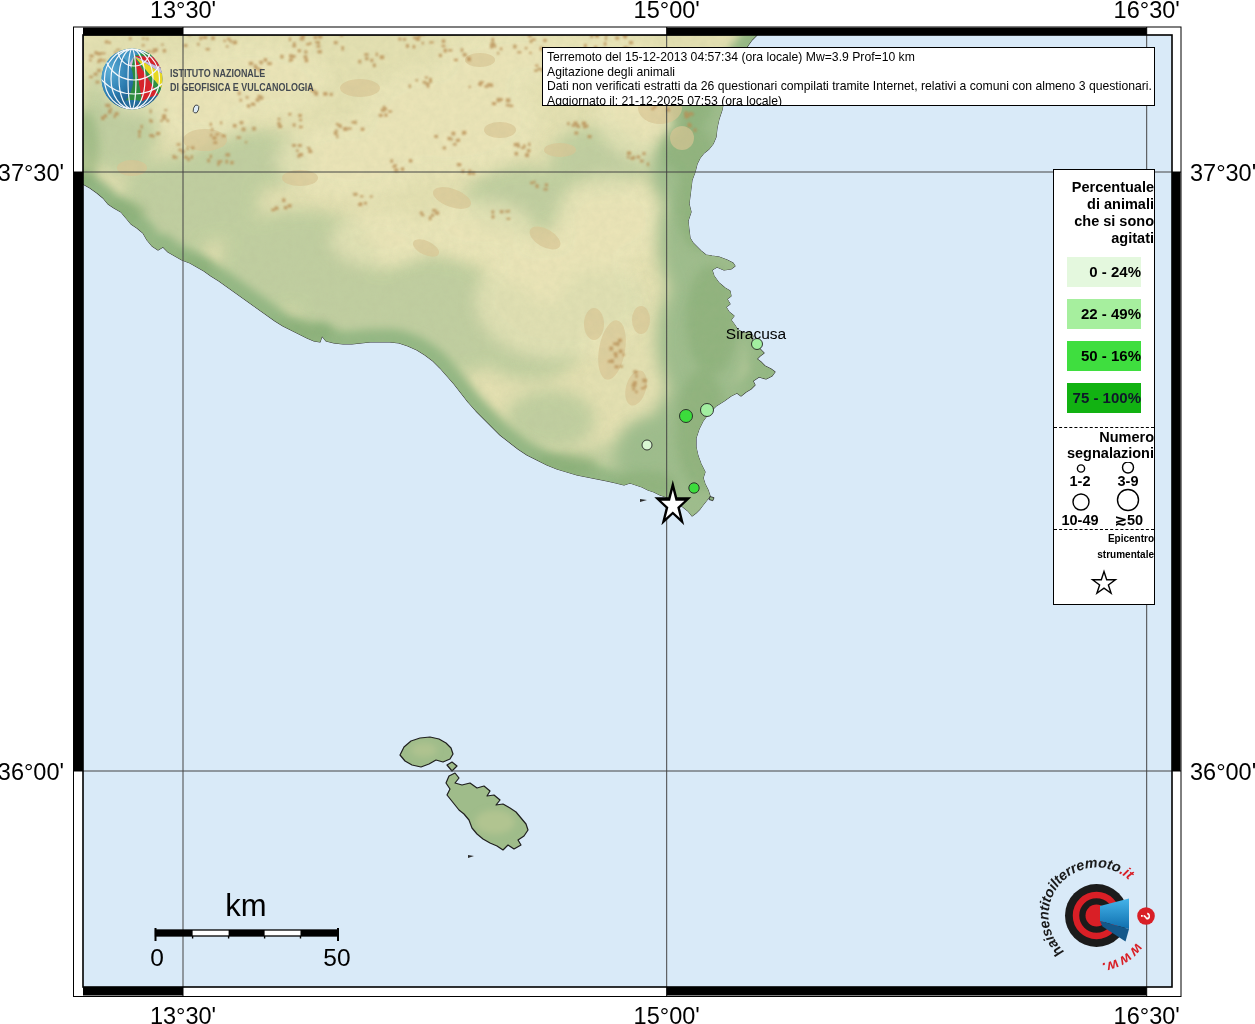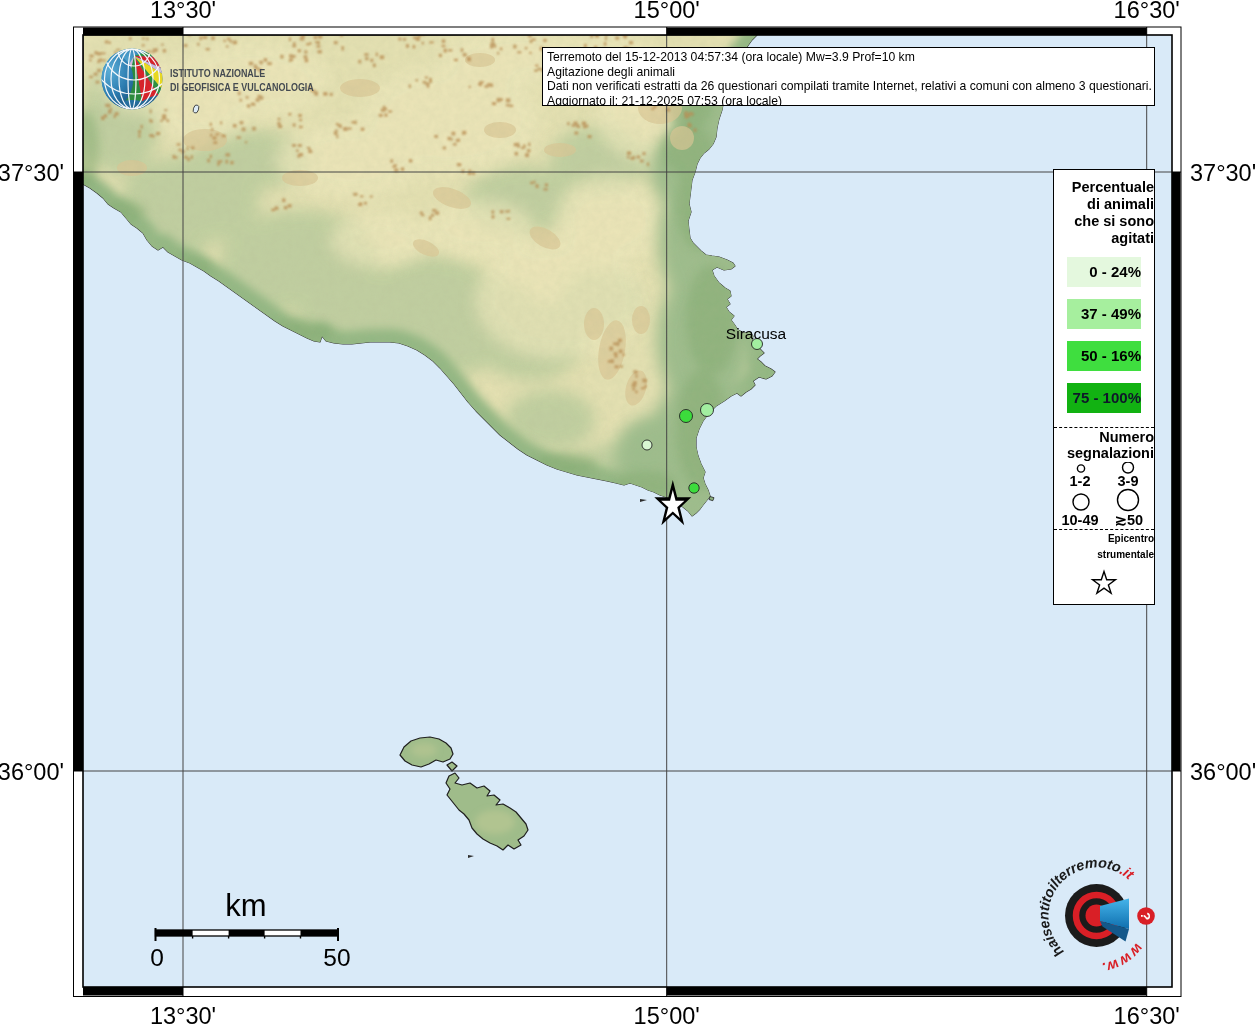--- a/index.html
+++ b/index.html
@@ -699,21 +699,21 @@
 <text x="1146" y="916.5" font-size="13.5" font-weight="bold" fill="#fff" text-anchor="middle" transform="rotate(90 1146 916)" dominant-baseline="central">?</text>
 </g>
 </svg>
 <div id="infobox">Terremoto del 15-12-2013 04:57:34 (ora locale) Mw=3.9 Prof=10 km<br>
 Agitazione degli animali<br>
 Dati non verificati estratti da 26 questionari compilati tramite Internet, relativi a comuni con almeno 3 questionari.<br>
 Aggiornato il: 21-12-2025 07:53 (ora locale)</div>
 <div id="legend">
 <div style="top:9px;font-size:14.5px;line-height:17px">Percentuale<br>di animali<br>che si sono<br>agitati</div>
 <div class="sw" style="top:87px;background:#e4f8de">0 - 24%</div>
-<div class="sw" style="top:129px;background:#a6ef9e">37 - 49%</div>
+<div class="sw" style="top:129px;background:#a6ef9e">22 - 49%</div>
 <div class="sw" style="top:171px;background:#3fde3f">50 - 16%</div>
 <div class="sw" style="top:213px;background:#12b212;color:#0f172a">75 - 100%</div>
 <div class="sep" style="top:257px"></div>
 <div style="top:260px;font-size:14.5px;line-height:15.5px">Numero<br>segnalazioni</div>
 <svg style="top:292px;left:0" width="98" height="66" viewBox="0 0 98 66">
 <g fill="none" stroke="#000" stroke-width="1.4">
 <circle cx="27" cy="6.5" r="3.6"></circle>
           <circle cx="74" cy="5.5" r="5.5"></circle>
 <circle cx="27" cy="40" r="8"></circle>
           <circle cx="74" cy="38" r="10.5"></circle>

